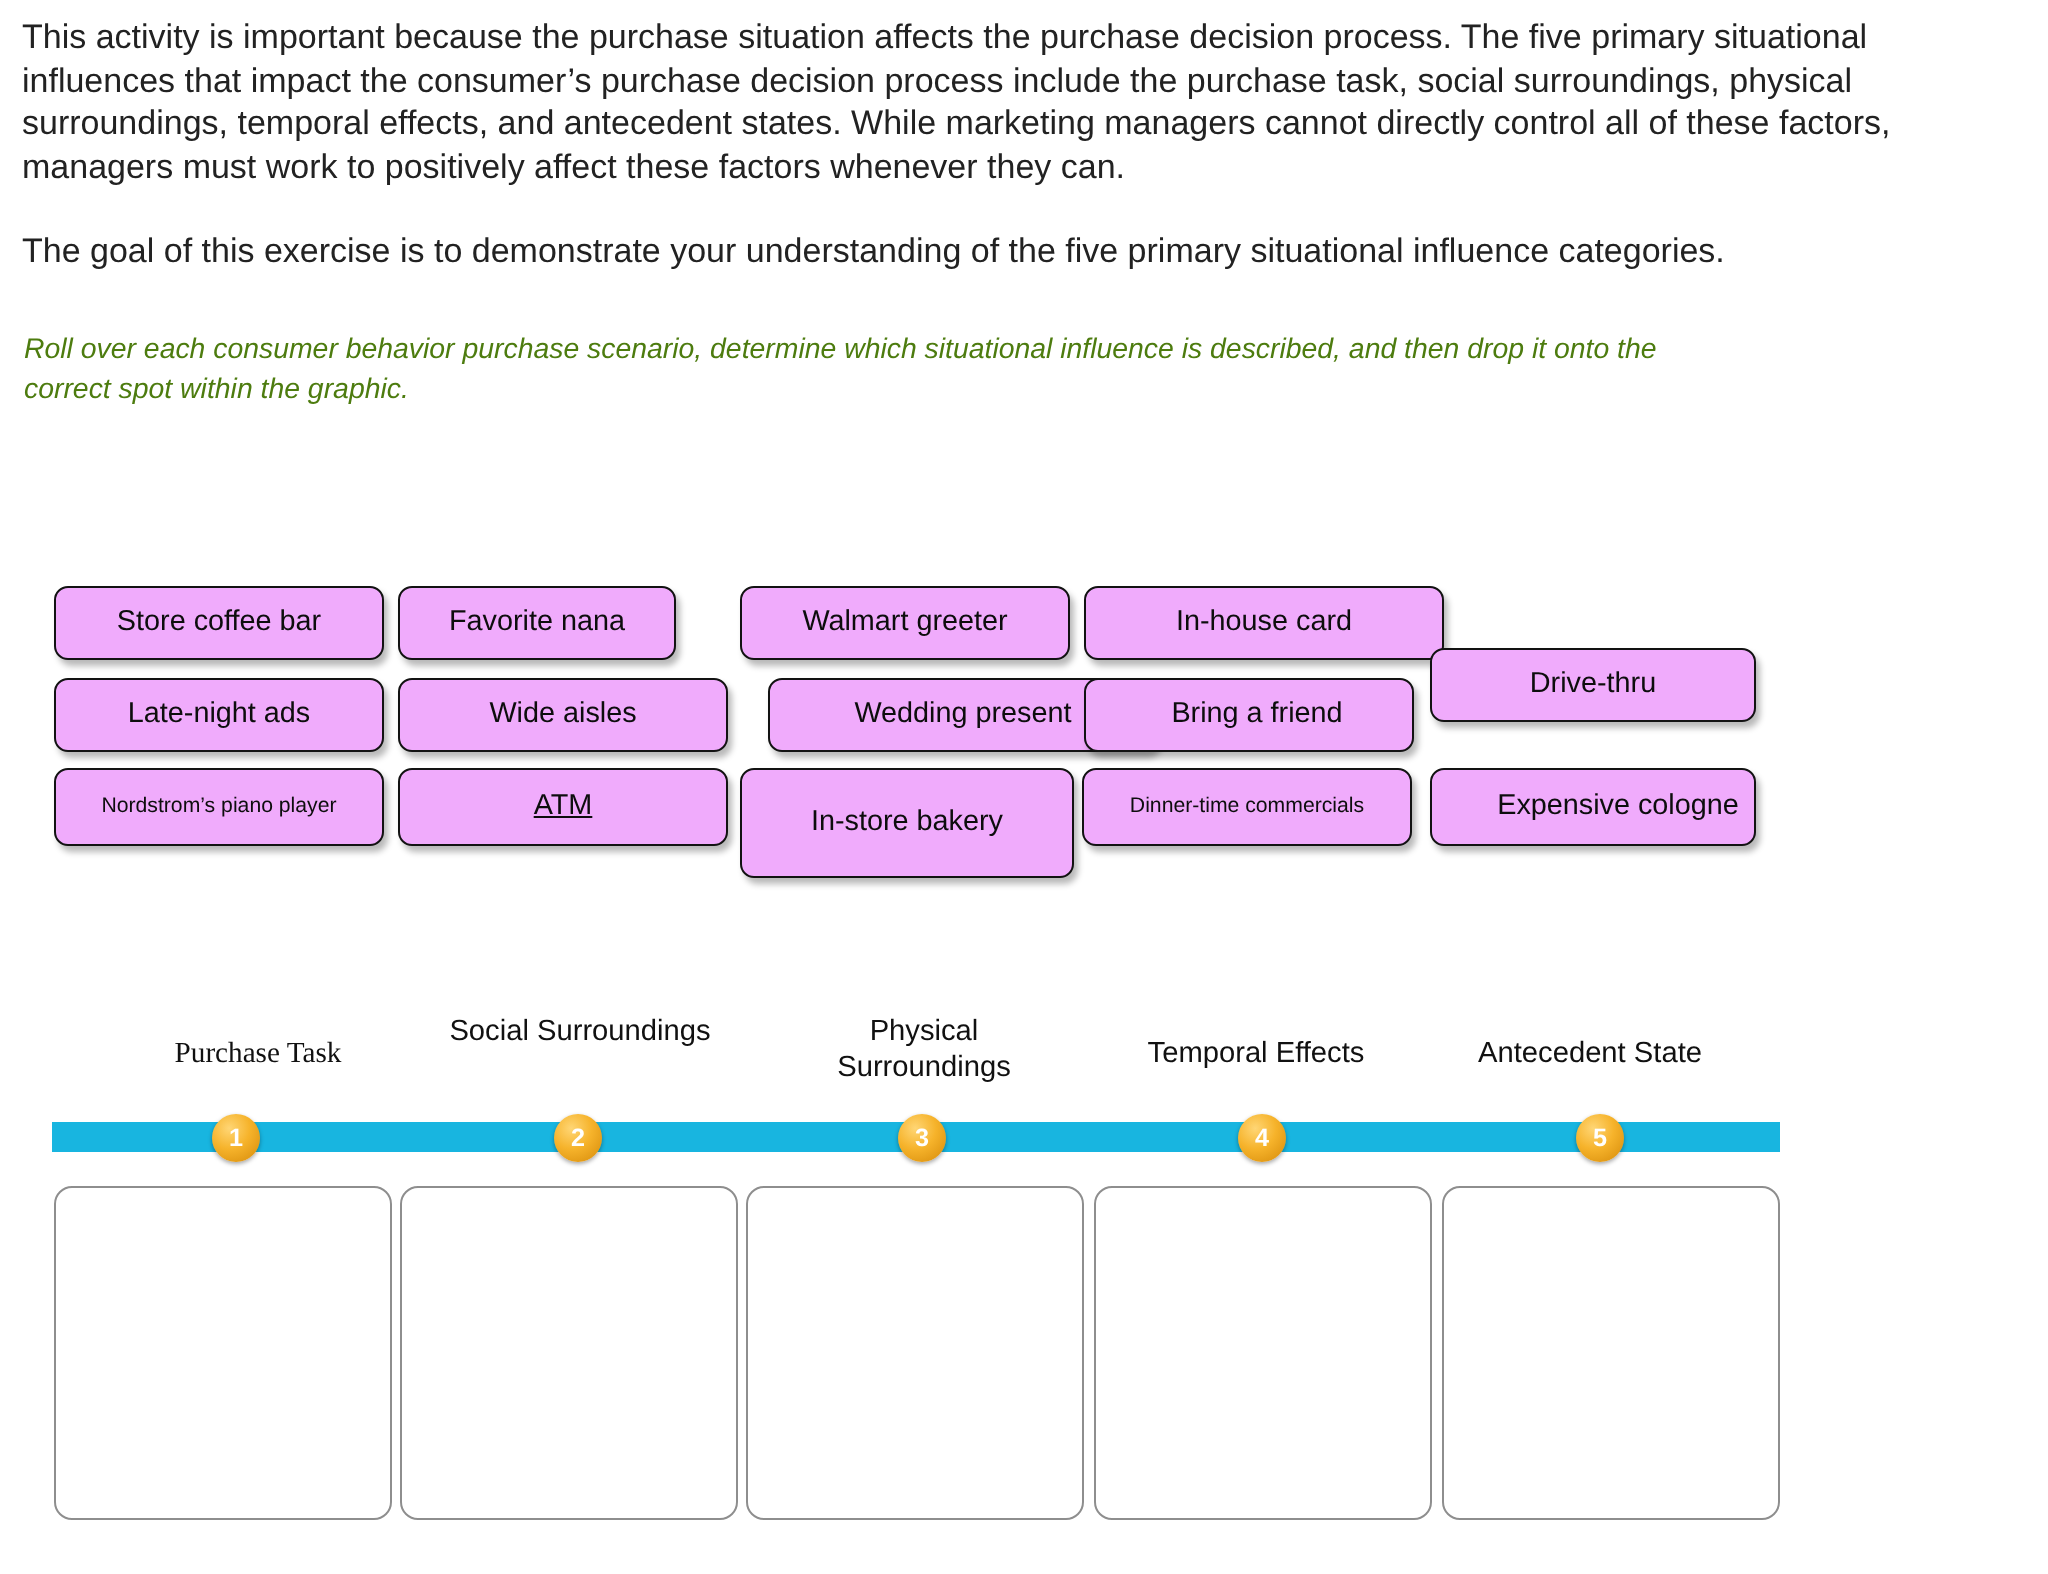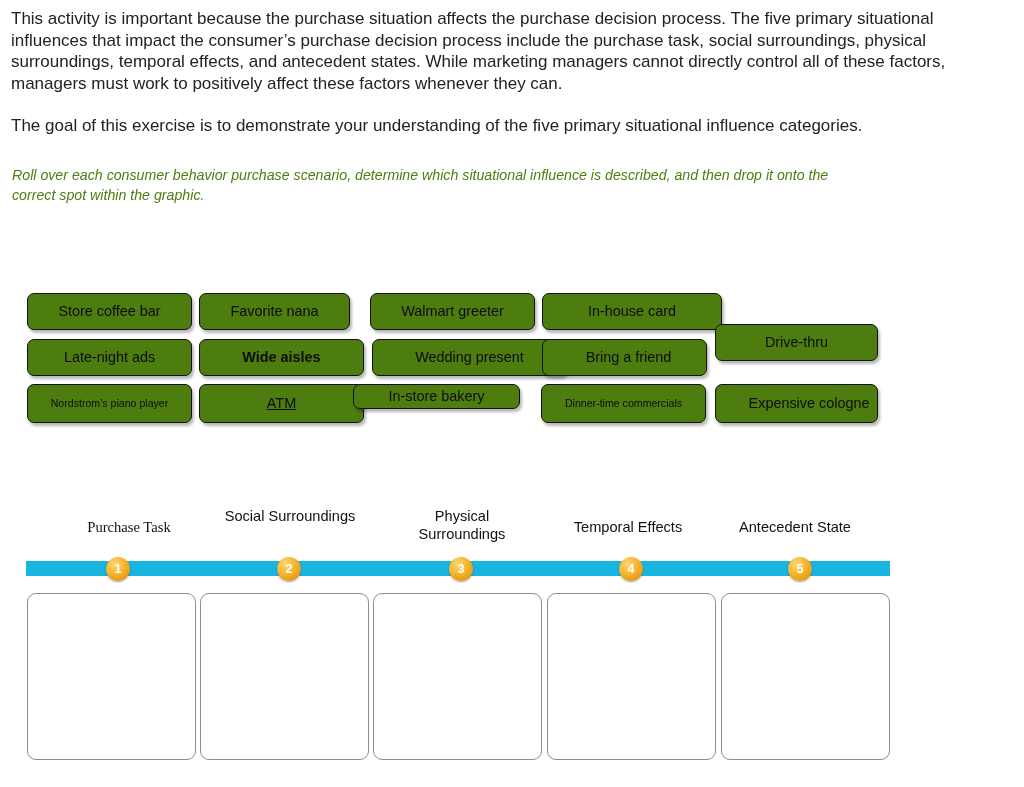--- a/index.html
+++ b/index.html
@@ -46,21 +46,21 @@
     position: absolute;
     left: 0;
     top: 0;
     width: 1024px;
     height: 787px;
     pointer-events: none;
   }
   .tile {
     position: absolute;
     box-sizing: border-box;
-    background: #4d7c0f;
+    background: #f0abfc;
     border: 1.6px solid #121212;
     border-radius: 7px;
     box-shadow: 2px 3px 3px rgba(0,0,0,0.28);
     display: flex;
     align-items: center;
     justify-content: center;
     text-align: right;
     color: #0d0d0d;
     font-size: 14.4px;
     line-height: 1.1;
@@ -125,51 +125,51 @@
   <p>This activity is important because the purchase situation affects the purchase decision process. The five primary situational influences that impact the consumer’s purchase decision process include the purchase task, social surroundings, physical surroundings, temporal effects, and antecedent states. While marketing managers cannot directly control all of these factors, managers must work to positively affect these factors whenever they can.</p>
   <p class="second">The goal of this exercise is to demonstrate your understanding of the five primary situational influence categories.</p>
 </div>
 
 <div class="instructions">Roll over each consumer behavior purchase scenario, determine which situational influence is described, and then drop it onto the correct spot within the graphic.</div>
 
 <div class="tile-field">
     <div class="tile" style="left: 27px; top: 293px; width: 165px; height: 37px;">
       <span>Store coffee bar</span>
     </div>
-    <div class="tile" style="left: 199px; top: 293px; width: 151px; height: 37px;">
+    <div class="tile" style="left: 199px; top: 293px; width: 139px; height: 37px;">
       <span>Favorite nana</span>
     </div>
     <div class="tile" style="left: 370px; top: 293px; width: 165px; height: 37px;">
       <span>Walmart greeter</span>
     </div>
     <div class="tile" style="left: 542px; top: 293px; width: 180px; height: 37px;">
       <span>In-house card</span>
     </div>
     <div class="tile" style="left: 27px; top: 339px; width: 165px; height: 37px;">
       <span>Late-night ads</span>
     </div>
-    <div class="tile" style="left: 199px; top: 339px; width: 165px; height: 37px; font-weight: bold;">
+    <div class="tile" style="left: 199px; top: 339px; width: 165px; height: 37px;">
       <span>Wide aisles</span>
     </div>
-    <div class="tile" style="left: 372px; top: 339px; width: 195px; height: 37px;">
+    <div class="tile" style="left: 384px; top: 339px; width: 195px; height: 37px;">
       <span>Wedding present</span>
     </div>
     <div class="tile" style="left: 542px; top: 339px; width: 165px; height: 37px; padding-left: 13px;">
       <span>Bring a friend</span>
     </div>
     <div class="tile" style="left: 715px; top: 324px; width: 163px; height: 37px;">
       <span>Drive-thru</span>
     </div>
     <div class="tile small" style="left: 27px; top: 384px; width: 165px; height: 39px;">
       <span>Nordstrom’s piano player</span>
     </div>
     <div class="tile" style="left: 199px; top: 384px; width: 165px; height: 39px; text-decoration: underline;">
       <span>ATM</span>
     </div>
-    <div class="tile" style="left: 353px; top: 384px; width: 167px; height: 25px;">
+    <div class="tile" style="left: 370px; top: 384px; width: 167px; height: 55px;">
       <span>In-store bakery</span>
     </div>
     <div class="tile small" style="left: 541px; top: 384px; width: 165px; height: 39px;">
       <span>Dinner-time commercials</span>
     </div>
     <div class="tile" style="left: 715px; top: 384px; width: 163px; height: 39px; padding-left: 30px;">
       <span>Expensive cologne</span>
     </div>
   </div>
 

